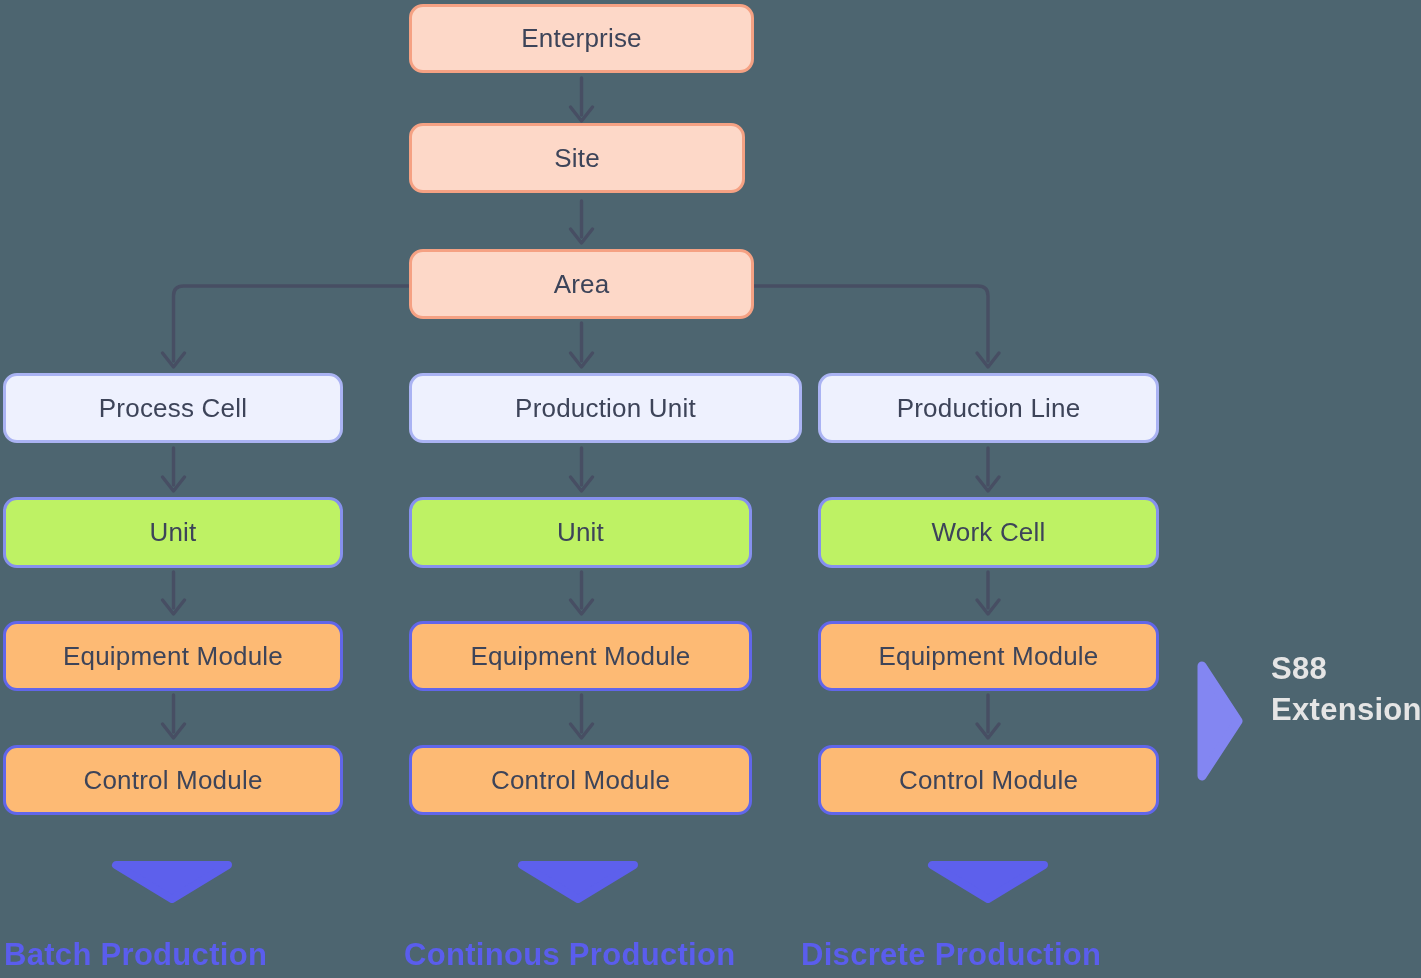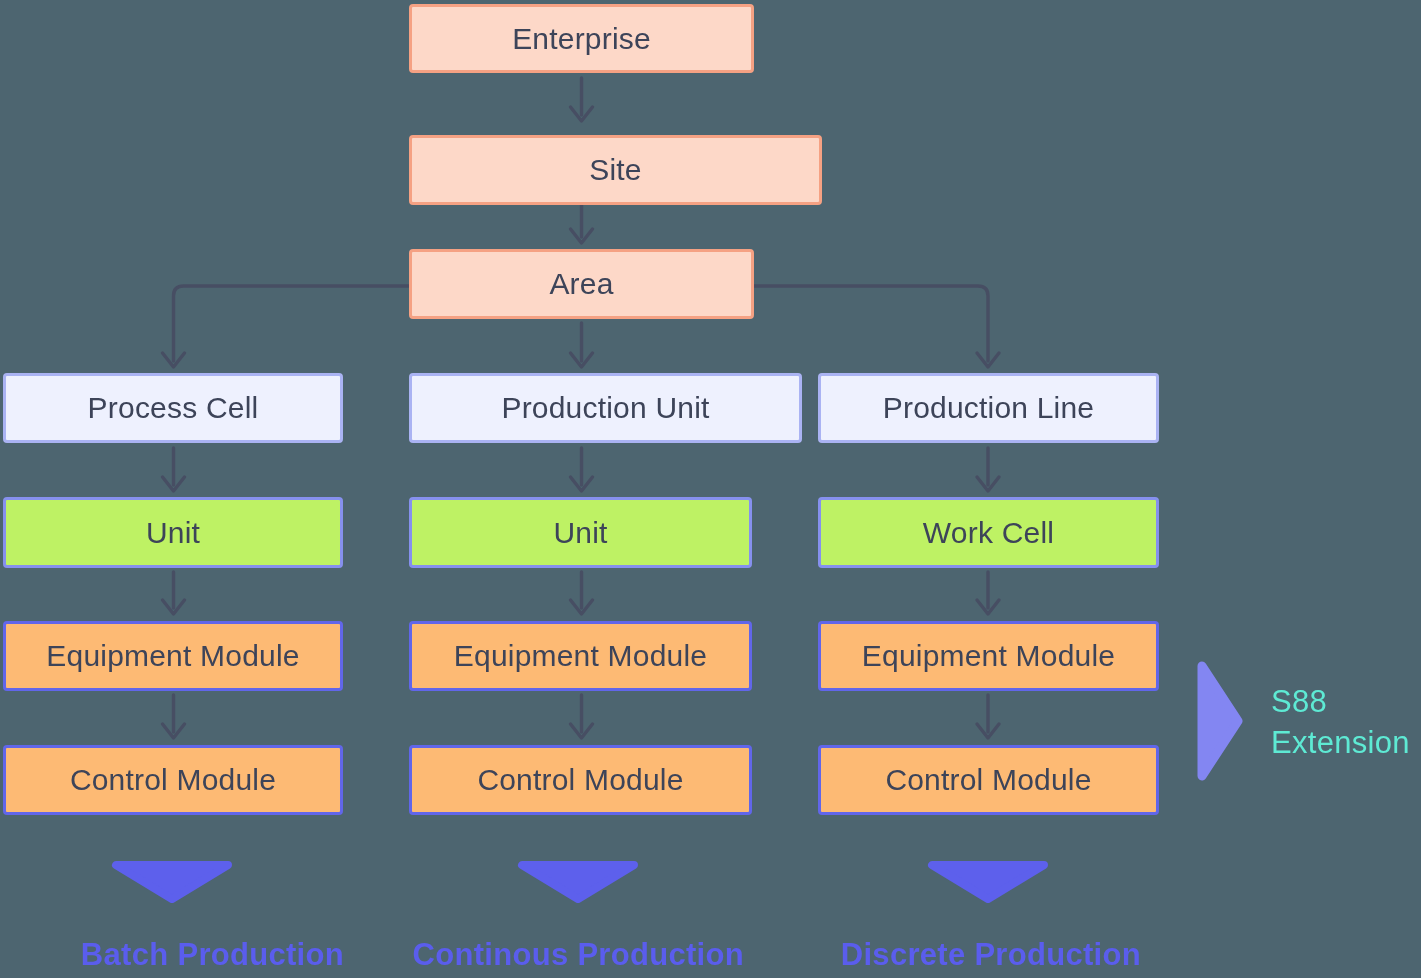--- a/index.html
+++ b/index.html
@@ -13,49 +13,49 @@
   }
   .overlay {
     position: absolute;
     left: 0; top: 0;
     width: 1421px; height: 978px;
   }
   .box {
     position: absolute;
     box-sizing: border-box;
     border: 3px solid;
-    border-radius: 4px;
+    border-radius: 14px;
     display: flex;
     align-items: center;
     justify-content: center;
-    font-size: 30px;
+    font-size: 26px;
     color: #3d4459;
     letter-spacing: 0.2px;
   }
   .peach { background: #fdd8c8; border-color: #f5a183; }
   .t1 { background: #eef1fe; border-color: #aab3f3; }
   .t2 { background: #bef264; border-color: #8690ee; }
   .t3 { background: #fdba74; border-color: #6166ea; }
   .col-label {
     position: absolute;
     width: 340px;
-    text-align: right;
+    text-align: left;
     font-size: 31px;
     font-weight: bold;
     color: #5a5ded;
     letter-spacing: 0.3px;
   }
   .s88-label {
     position: absolute;
     left: 1271px;
-    top: 681px;
+    top: 648px;
     font-size: 31px;
-    font-weight: normal;
+    font-weight: bold;
     line-height: 41px;
-    color: #5eead4;
+    color: #e5e5e5;
     letter-spacing: 0.3px;
     white-space: nowrap;
   }
 </style>
 </head>
 <body>
 
 <div class="canvas">
 
   <svg class="overlay" viewBox="0 0 1421 978">
@@ -102,21 +102,21 @@
       <polygon points="522,865 634,865 578,899"></polygon>
       <polygon points="932,865 1044,865 988,899"></polygon>
     </g>
 
     <polygon points="1202,666 1238,721 1202,776" fill="#8386f2" stroke="#8386f2" stroke-width="9" stroke-linejoin="round"></polygon>
   </svg>
 
   <div class="box peach" style="left:409px; top:4px; width:345px; height:69px">
     <span>Enterprise</span>
   </div>
-  <div class="box peach" style="left:409px; top:135px; width:413px; height:70px">
+  <div class="box peach" style="left:409px; top:123px; width:336px; height:70px">
     <span>Site</span>
   </div>
   <div class="box peach" style="left:409px; top:249px; width:345px; height:70px">
     <span>Area</span>
   </div>
 
   <div class="box t1" style="left:3px; top:373px; width:340px; height:70px">
     <span>Process Cell</span>
   </div>
   <div class="box t2" style="left:3px; top:497px; width:340px; height:71px">

